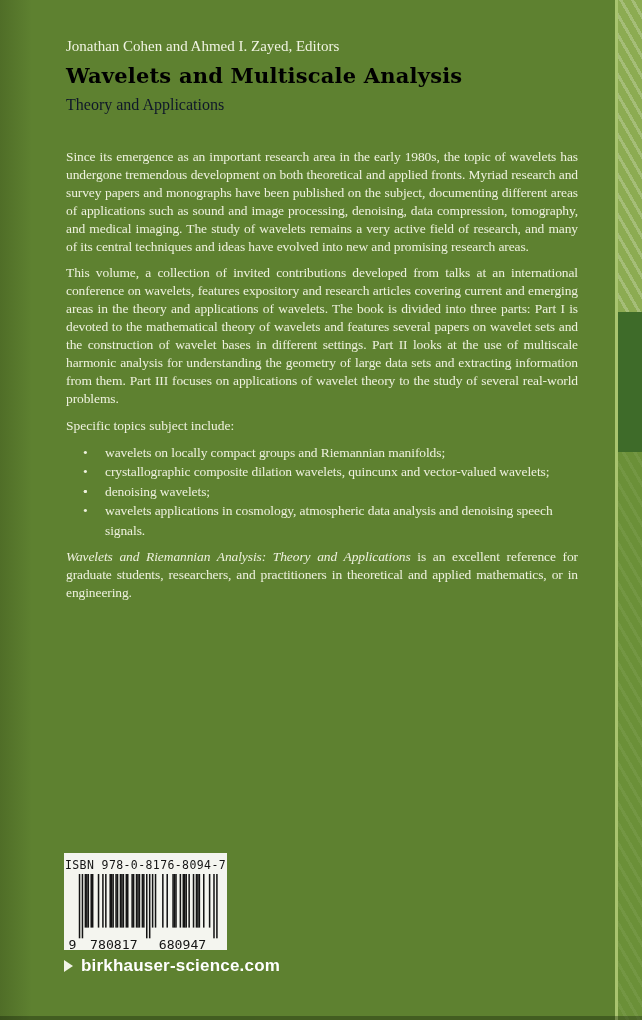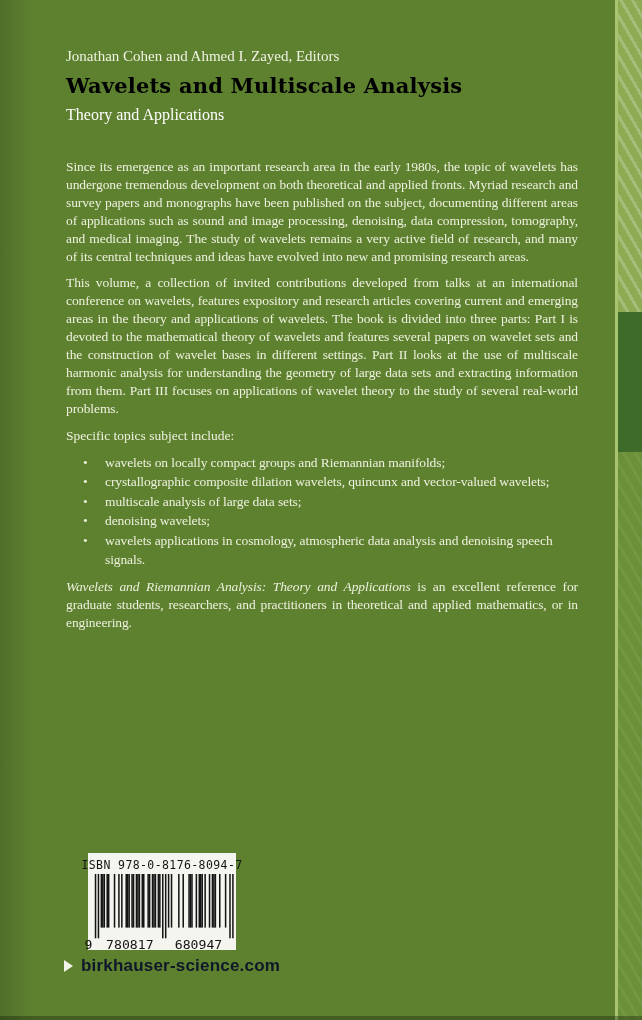--- a/index.html
+++ b/index.html
@@ -51,33 +51,33 @@
     position:absolute; top:452px; left:0; width:100%; height:568px;
     background:
       repeating-linear-gradient(60deg,
         rgba(255,255,255,0.0) 0 7px,
         rgba(255,255,255,0.06) 7px 10px),
       #6b9038;
   }
 
   
   .content {
-    position:absolute; left:66px; top:46px; width:512px;
+    position:absolute; left:66px; top:36px; width:512px;
   }
   .editors {
     font-size:15px; line-height:20px; margin-bottom:6px;
     color:#f0f3e2;
   }
   .title {
     font-family:"DejaVu Serif", serif;
     font-size:21px; line-height:27px; font-weight:bold;
     letter-spacing:0.2px; margin-bottom:5px; color:#000000;
   }
   .subtitle {
-    font-size:16px; line-height:21px; margin-bottom:33px; color:#ffffff;
+    font-size:16px; line-height:21px; margin-bottom:33px; color:#0f172a;
   }
   .para {
     font-size:13.5px; line-height:18px;
     text-align:justify; letter-spacing:-0.1px;
     margin-bottom:8px;
   }
   .topics-heading {
     font-size:13.5px; line-height:19.5px; margin:7px 0 7px 0;
   }
   ul.topics { list-style:none; margin:0 0 6px 0; padding:0; }
@@ -86,25 +86,24 @@
     font-size:13.5px; line-height:19.5px; letter-spacing:-0.1px;
   }
   ul.topics li .bullet-dot {
     position:absolute; left:17px; top:0;
   }
   .closing { margin-top:8px; }
   .closing .ital { font-style:italic; }
 
   
   .barcode-box {
-    position:absolute; left:64px; top:853px; width:148px; height:97px;
+    position:absolute; left:64px; top:853px; width:163px; height:97px;
     background:#f4f5ef;
     display:flex; flex-direction:column; align-items:center;
     padding-top:5px;
-    margin-left:24px;
   }
   .isbn-label {
     font-family:"DejaVu Sans Mono", monospace;
     font-size:11.5px; letter-spacing:0.4px; color:#141414;
     white-space:nowrap;
   }
   svg.barcode { margin-top:2px; display:block; }
   svg.barcode rect { fill:#141414; }
   svg.barcode text {
     font-family:"DejaVu Sans Mono", monospace;
@@ -118,21 +117,21 @@
   }
   .tri {
     width:0; height:0;
     border-top:6px solid transparent;
     border-bottom:6px solid transparent;
     border-left:9px solid #f2f4e8;
   }
   .site-text {
     font-family:"Liberation Sans", sans-serif;
     font-weight:bold; font-size:17px; letter-spacing:0.2px;
-    color:#0f172a;
+    color:#ffffff;
   }
 </style>
 </head>
 <body>
 
 <div class="cover">
 
   <div class="stripe-line"></div>
   <div class="stripe">
     <div class="stripe-top"></div>
@@ -156,21 +155,20 @@
       <li>
         <span class="bullet-dot">•</span>
         <span>wavelets on locally compact groups and Riemannian manifolds;</span>
       </li>
       <li>
         <span class="bullet-dot">•</span>
         <span>crystallographic composite dilation wavelets, quincunx and vector-valued wavelets;</span>
       </li>
       <li>
         <span class="bullet-dot">•</span>
-        <span>multiscale analysis of large data sets;</span>
       </li>
       <li>
         <span class="bullet-dot">•</span>
         <span>denoising wavelets;</span>
       </li>
       <li>
         <span class="bullet-dot">•</span>
         <span>wavelets applications in cosmology, atmospheric data analysis and denoising speech signals.</span>
       </li>
     </ul>

